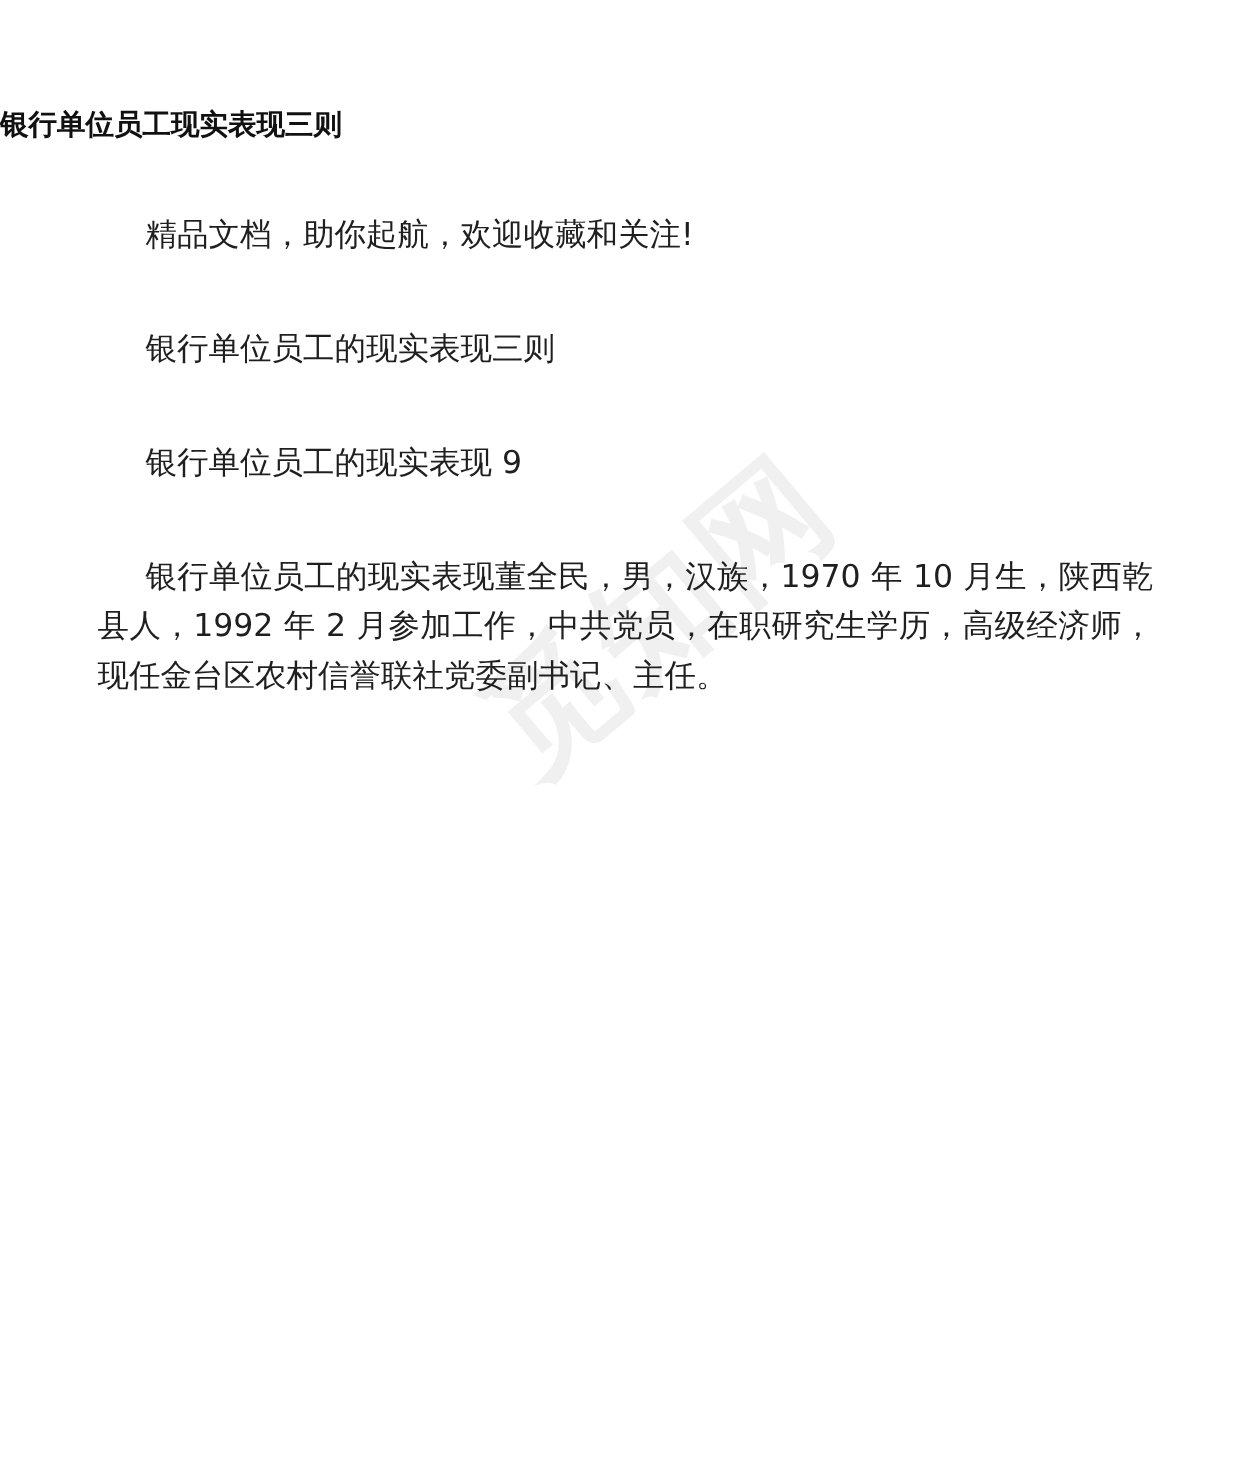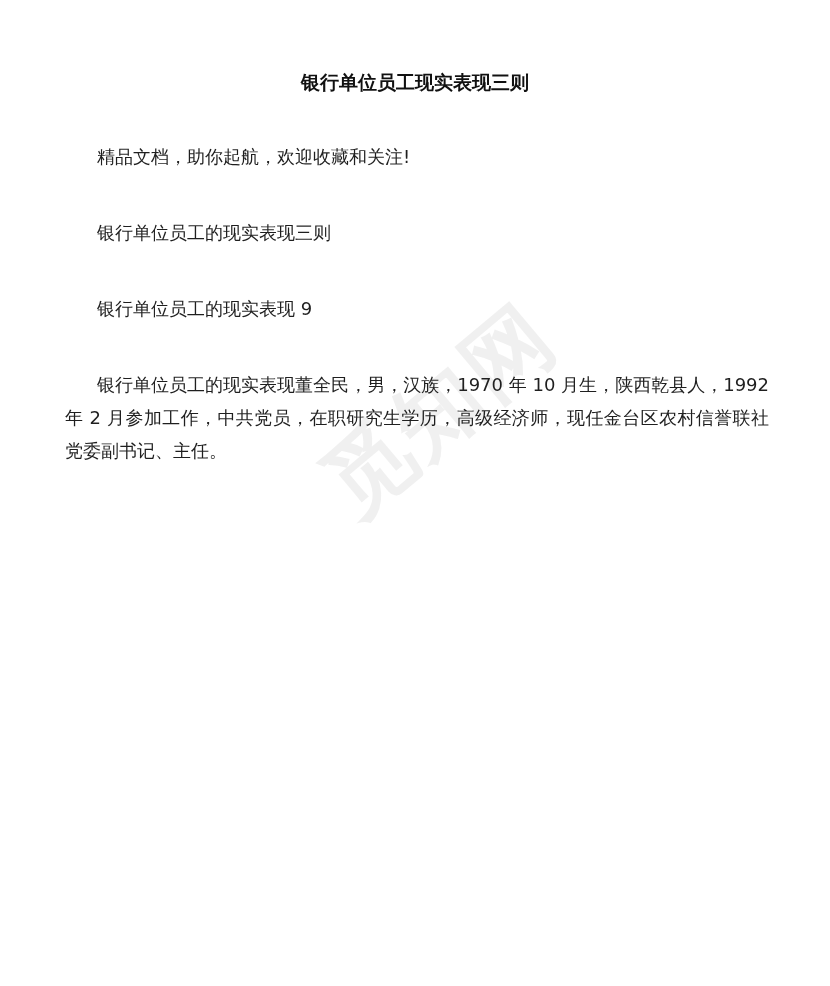--- a/index.html
+++ b/index.html
@@ -20,36 +20,35 @@
     left: 0;
     top: 0;
     width: 830px;
     height: 986px;
   }
   .title {
     position: absolute;
     left: 0;
     top: 70px;
     width: 830px;
-    text-align: center;
     font-size: 19px;
     font-weight: bold;
     color: #111111;
     letter-spacing: 0px;
     margin: 0;
   }
   .body-text {
     position: absolute;
     left: 65px;
     top: 140px;
     width: 704px;
   }
   .para {
     margin: 0;
-    font-size: 18px;
+    font-size: 21px;
     line-height: 33px;
     text-indent: 32px;
     text-align: justify;
     text-align-last: left;
     color: #1f1f1f;
   }
   .para + .para {
     margin-top: 43px;
   }
   .watermark {

